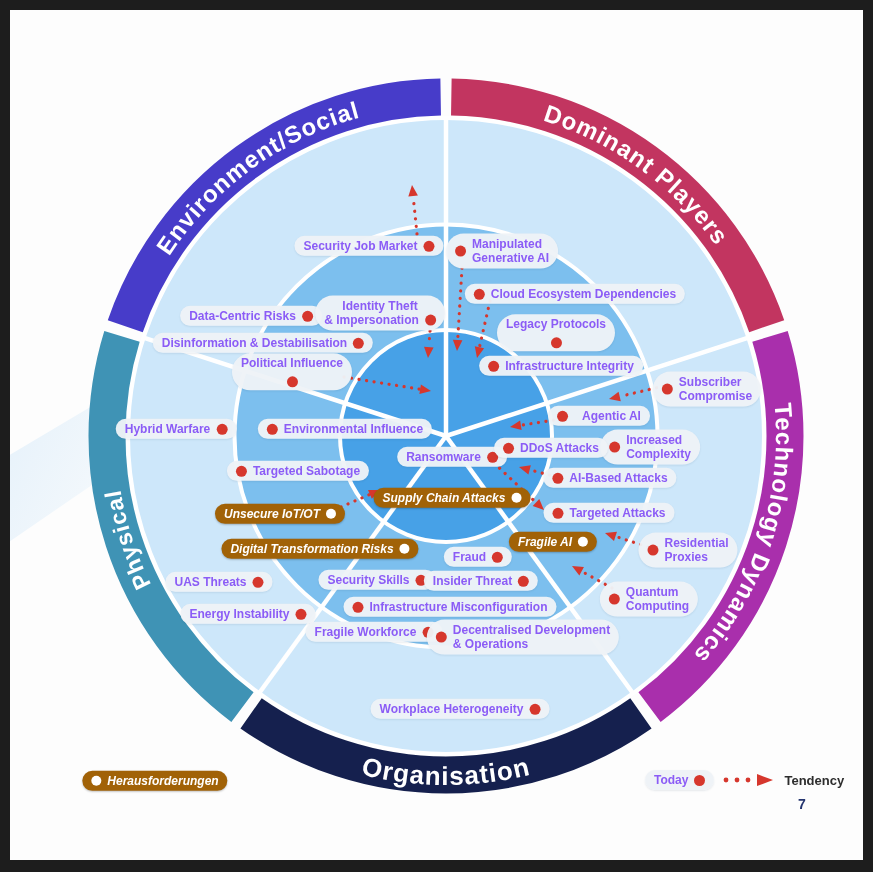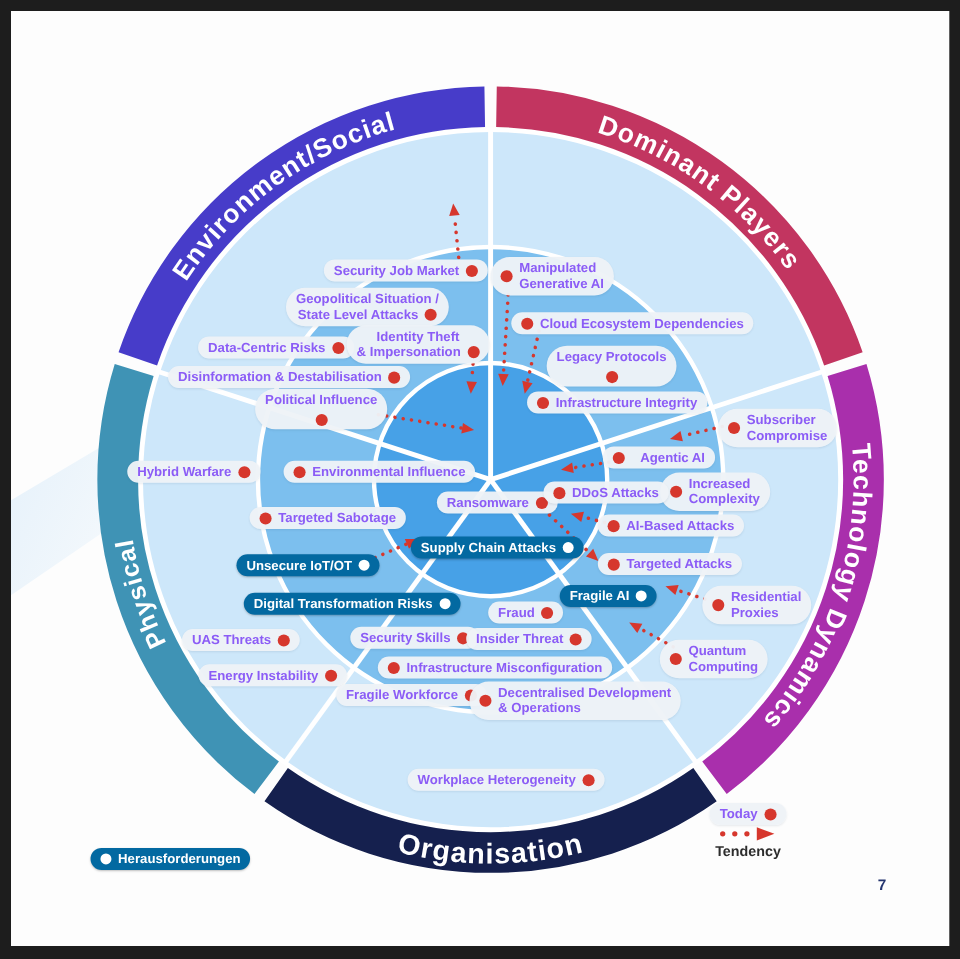--- a/index.html
+++ b/index.html
@@ -21,21 +21,21 @@
   svg.diagram{position:absolute;left:0;top:0;}
   .pill-layer{position:absolute;inset:0;}
   .pill{
     position:absolute;transform:translate(-50%,-50%);
     background:rgba(238,242,247,0.96);
     border-radius:999px;padding:3px 9px;
     font-size:12px;font-weight:700;line-height:1.2;color:#8b5cf6;
     white-space:nowrap;display:flex;align-items:center;gap:6px;
     box-shadow:0 1px 2px rgba(30,60,90,0.10);
   }
-  .pill.dark{background:#0369a1;color:#ffffff;box-shadow:0 1px 2px rgba(0,0,0,0.25);}
+  .pill.dark{background:#a16207;color:#ffffff;box-shadow:0 1px 2px rgba(0,0,0,0.25);font-style:italic;}
   .dot{width:11px;height:11px;border-radius:50%;background:#d6372d;flex:none;}
   .pill.dark .dot{background:#ffffff;width:10px;height:10px;}
   .lines{display:flex;flex-direction:column;}
   .lines.c{align-items:center;}
   .lines.l{align-items:flex-start;}
   .ln{display:flex;align-items:center;gap:6px;}
   .legend{position:absolute;display:flex;align-items:center;}
   .tendency-label{font-size:13px;font-weight:700;color:#2d2d2d;}
   .page-number{position:absolute;left:798px;top:796px;font-size:14px;font-weight:700;color:#25356f;}
 </style>
@@ -128,31 +128,20 @@
         <span class="dot"></span>
         <div class="lines l">
           <div class="ln">
             <span>Manipulated</span>
           </div>
           <div class="ln">
             <span>Generative AI</span>
           </div>
         </div>
       </div>
-      <div class="pill" style="left: 334px; top: 279px;">
-        <div class="lines c">
-          <div class="ln">
-            <span>Geopolitical Situation /</span>
-          </div>
-          <div class="ln">
-            <span>State Level Attacks</span>
-            <span class="dot"></span>
-          </div>
-        </div>
-      </div>
       <div class="pill" style="left: 251px; top: 316px;">
         <span>Data-Centric Risks</span>
         <span class="dot"></span>
       </div>
       <div class="pill" style="left: 575px; top: 294px;">
         <span class="dot"></span>
         <span>Cloud Ecosystem Dependencies</span>
       </div>
       <div class="pill" style="left: 380px; top: 313px;">
         <div class="lines c">
@@ -317,21 +306,21 @@
         <span class="dot"></span>
       </div>
     </div>
 </div>
 
 <div class="pill dark" style="left:155px;top:781px;">
   <span class="dot"></span>
   <span>Herausforderungen</span>
 </div>
 
-<div class="legend" style="left:645px;top:730px;flex-direction:column;">
+<div class="legend" style="left:645px;top:770px;">
   <div class="pill" style="position:static;transform:none;">
     <span>Today</span>
     <span class="dot"></span>
   </div>
   <svg width="58" height="16" viewBox="0 0 58 16" style="margin:0 6px;">
     <circle cx="6" cy="8" r="2.4" fill="#d6372d"></circle>
     <circle cx="17" cy="8" r="2.4" fill="#d6372d"></circle>
     <circle cx="28" cy="8" r="2.4" fill="#d6372d"></circle>
     <path d="M37,2 L53,8 L37,14 Z" fill="#d6372d"></path>
   </svg>

